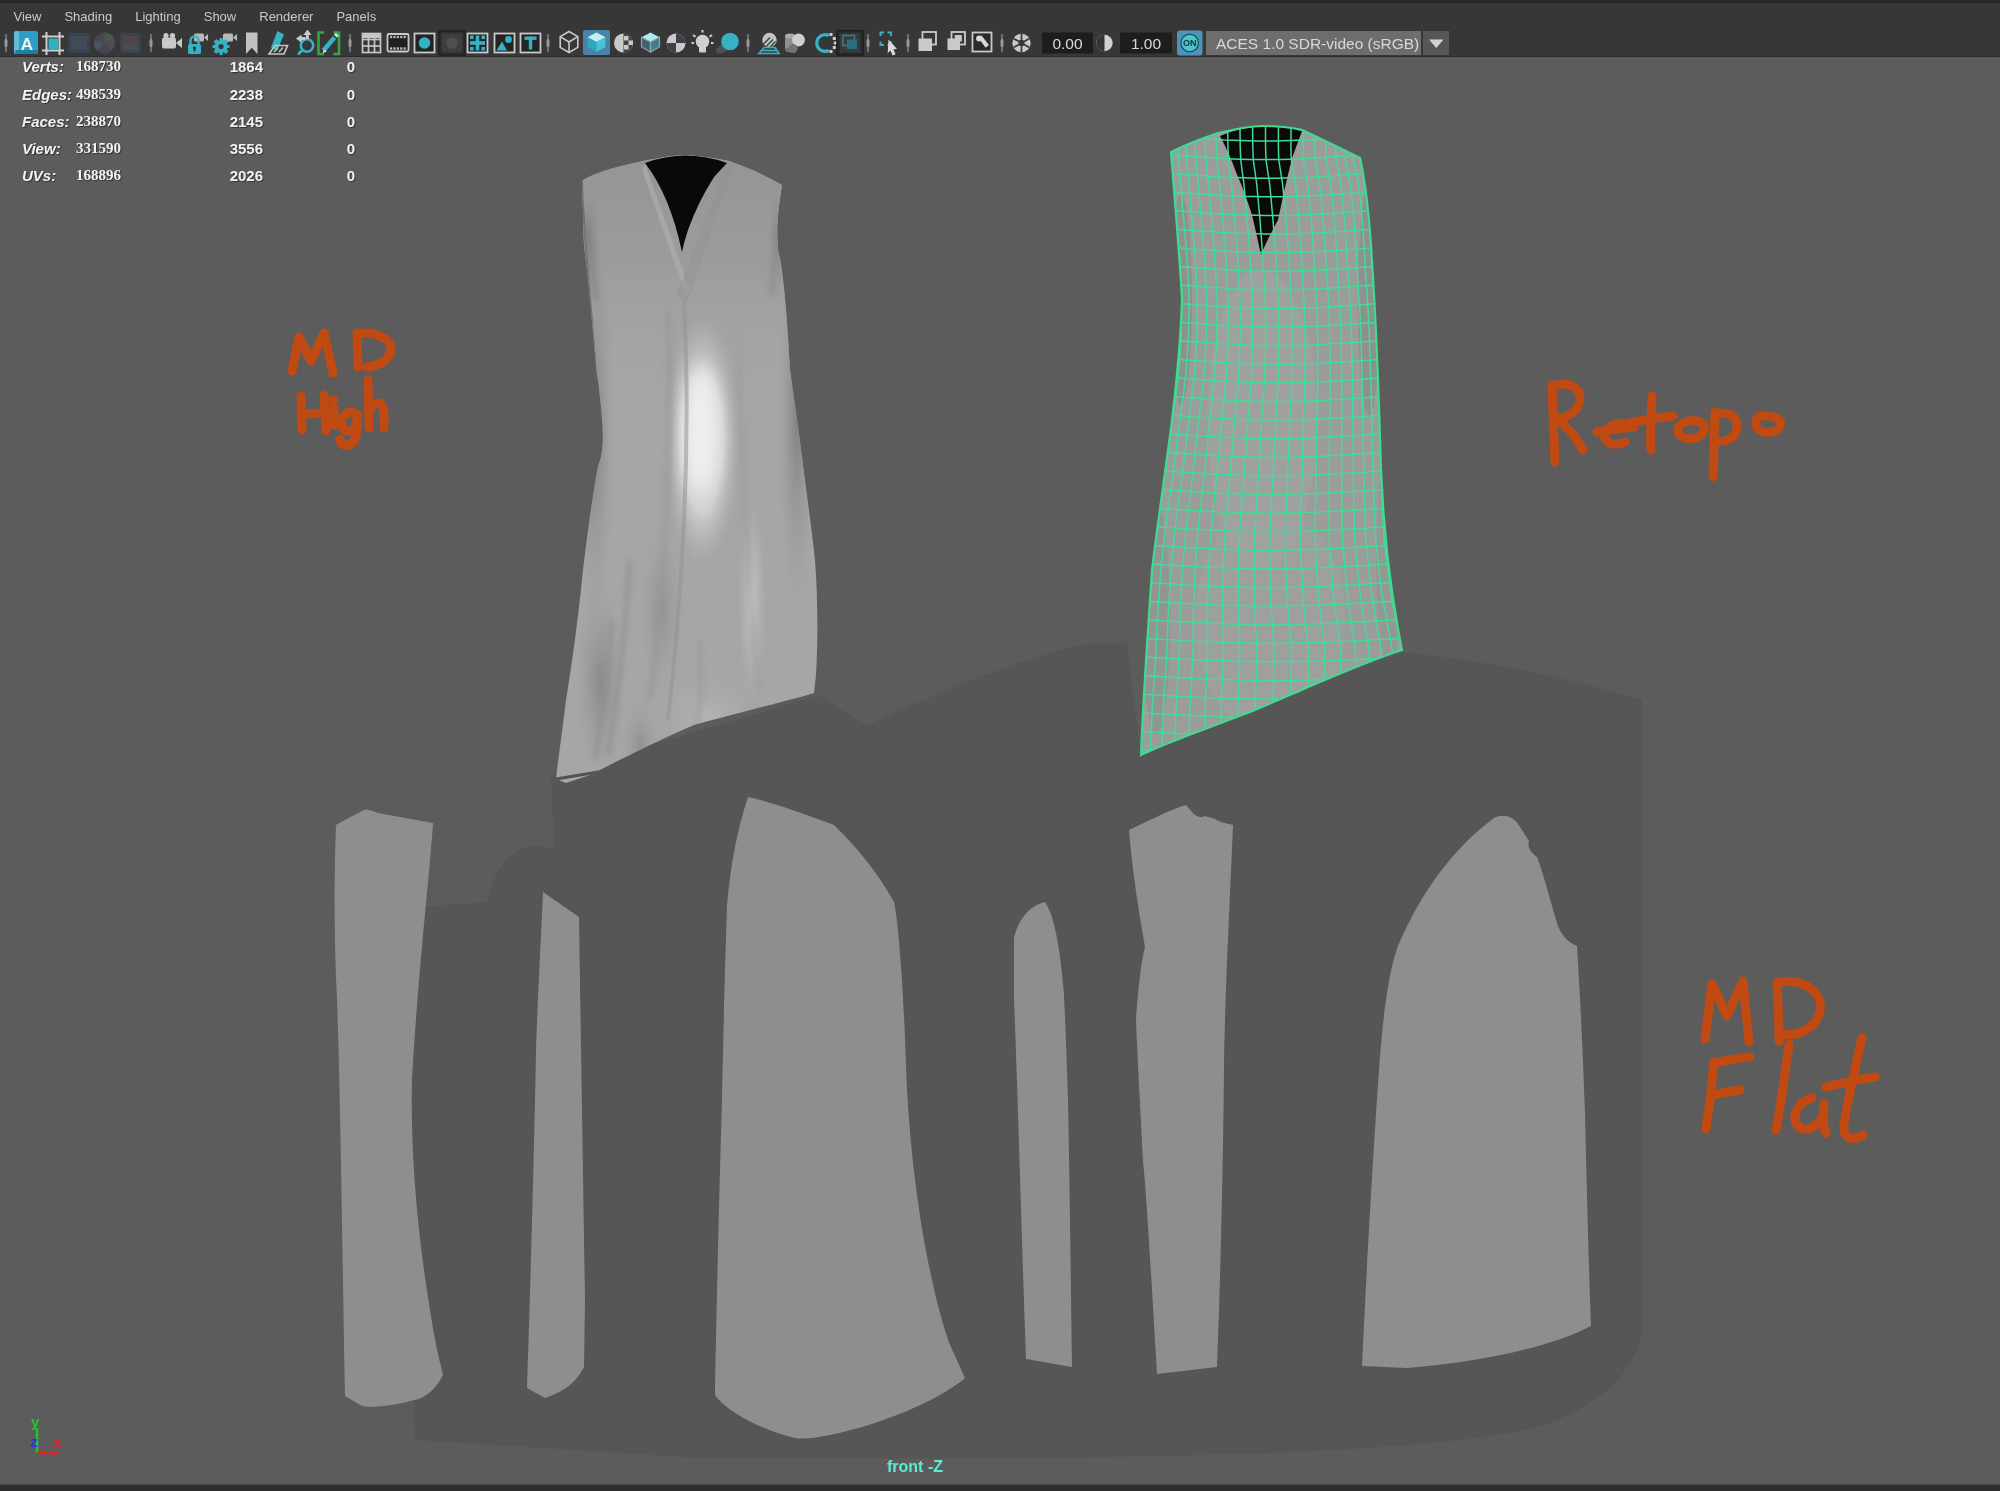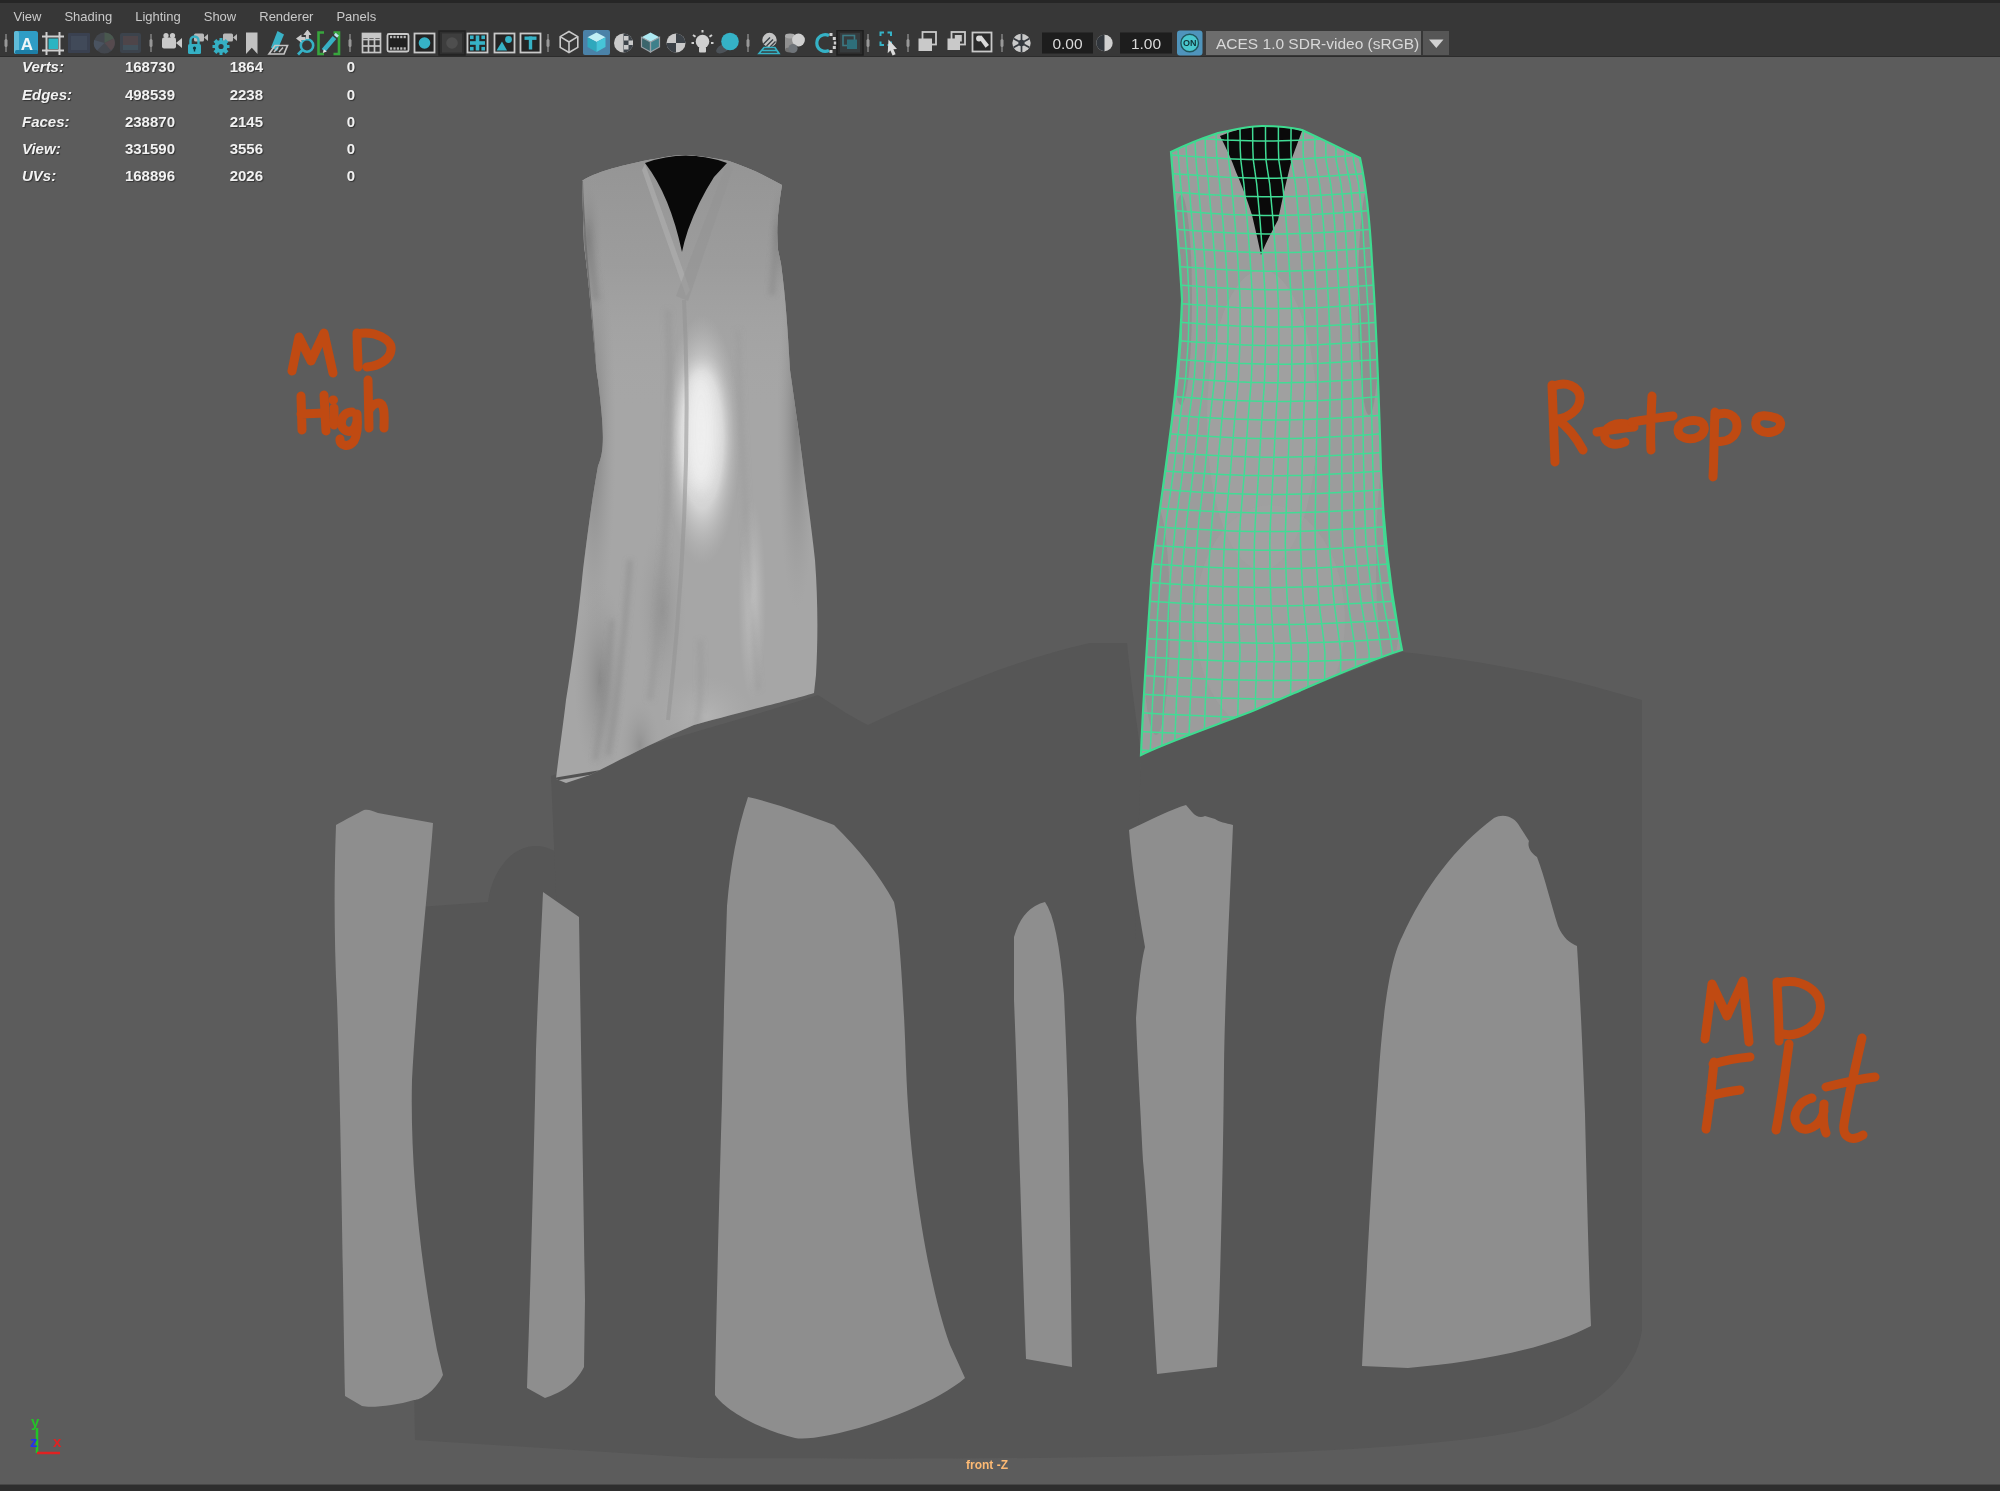--- a/index.html
+++ b/index.html
@@ -4,24 +4,24 @@
 <style>
 html,body{margin:0;padding:0;width:2000px;height:1491px;overflow:hidden;background:#5c5c5c;font-family:"Liberation Sans",sans-serif;}
 #topbar{position:absolute;top:0;left:0;width:2000px;height:30px;background:#373737;border-top:3px solid #262626;box-sizing:border-box;}
 #menus{position:absolute;top:6px;left:2px;font-size:13px;color:#c9c9c9;}
 #menus span{padding:0 11.5px;}
 #toolbar{position:absolute;top:30px;left:0;width:2000px;height:26px;background:#373737;border-bottom:1px solid #2c2c2c;box-sizing:content-box;}
 #viewport{position:absolute;top:57px;left:0;width:2000px;height:1427px;background:#5c5c5c;}
 #hud{position:absolute;top:57px;left:0;color:#f2f2f2;font-weight:bold;font-size:15px;text-shadow:1px 1px 1px rgba(0,0,0,0.45);}
 .hrow{position:absolute;white-space:pre;}
 .hl{position:absolute;left:22px;font-style:italic;}
-.n1{position:absolute;width:153px;left:22px;text-align:right;}
+.n1{position:absolute;width:153px;left:22px;text-align:center;font-family:Liberation Serif, serif;}
 .n2{position:absolute;width:241px;left:22px;text-align:right;}
 .n3{position:absolute;width:333px;left:22px;text-align:right;}
-#frontz{position:absolute;top:1458px;left:887px;width:200px;text-align:center;color:#fdba74;font-weight:bold;font-size:12px;}
+#frontz{position:absolute;top:1458px;left:887px;width:200px;text-align:left;color:#5eead4;font-weight:bold;font-size:16px;}
 #botbar{position:absolute;top:1484px;left:0;width:2000px;height:7px;background:#2e2e2e;border-top:1px solid #474747;box-sizing:border-box;}
 </style>
 </head>
 <body>
 <div id="viewport"></div>
 <svg id="scene" style="position:absolute;top:0;left:0" width="2000" height="1491" viewBox="0 0 2000 1491">
 <defs>
 <filter id="b8" x="-50%" y="-50%" width="200%" height="200%">
         <feGaussianBlur stdDeviation="8"></feGaussianBlur>
       </filter>

